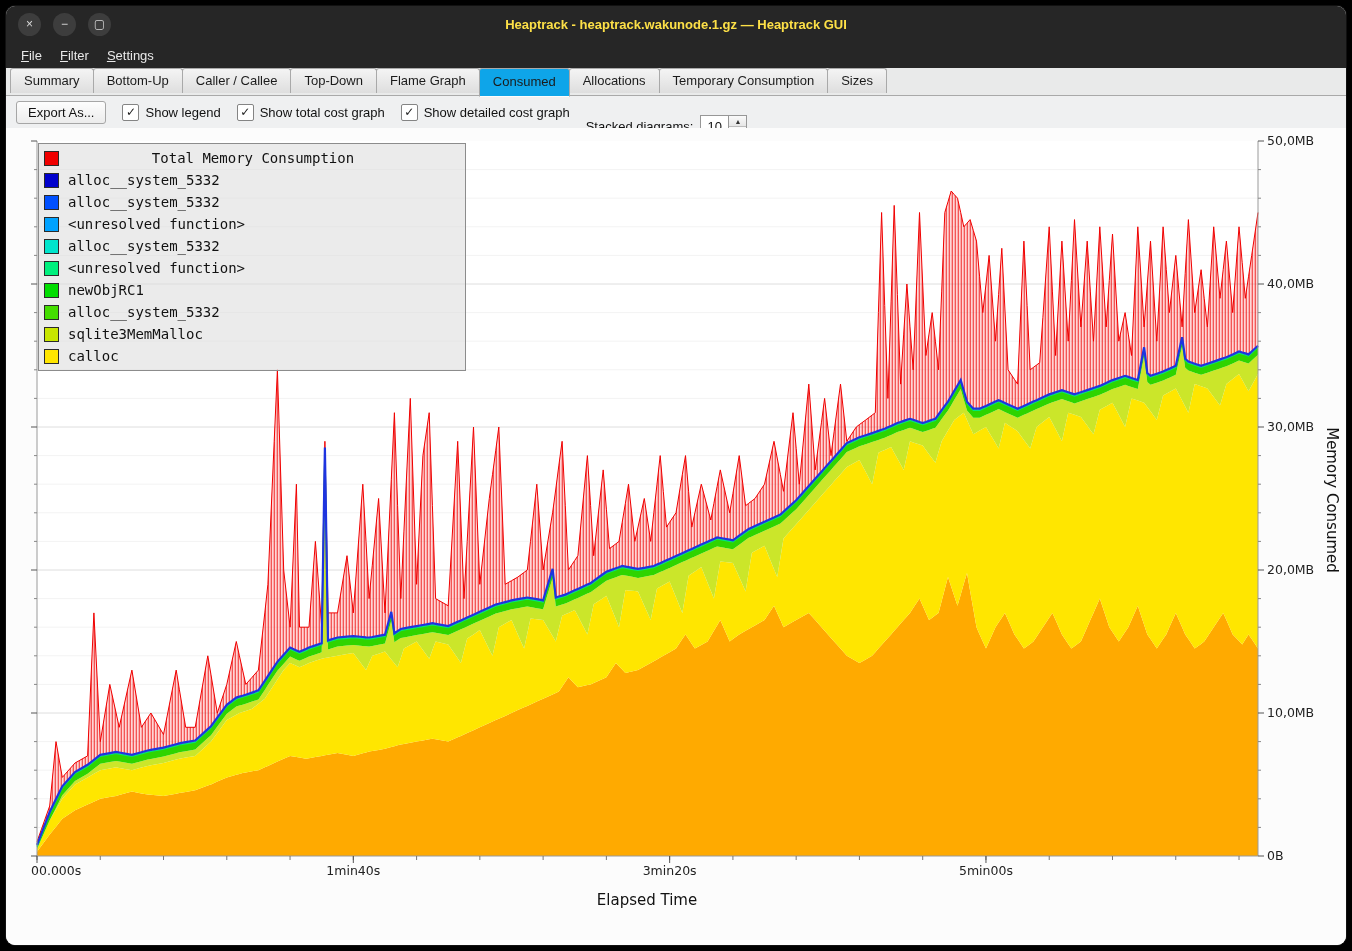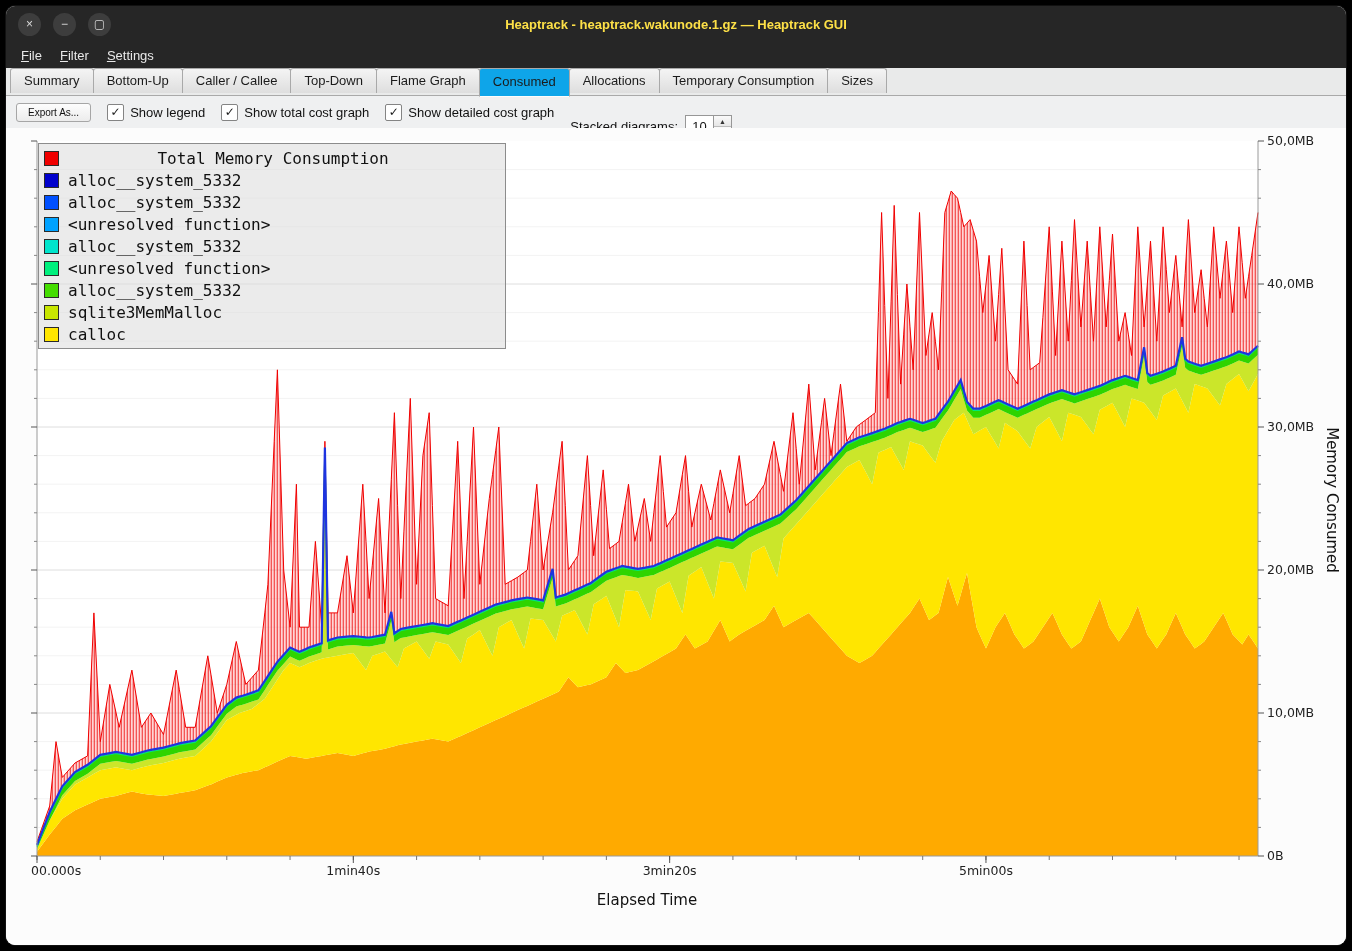--- a/index.html
+++ b/index.html
@@ -21,38 +21,38 @@
   .tabbar{height:28px;background:#e9eaea;display:flex;align-items:flex-start;padding-left:4px;
     border-bottom:1px solid #a9a9a9;box-sizing:border-box;}
   .tab{height:24px;line-height:24px;padding:0 13px;font-size:13px;color:#1b1b1b;
     background:linear-gradient(#f4f4f4,#dedede);border:1px solid #a9a9a9;border-bottom:none;
     border-radius:3px 3px 0 0;margin-right:-1px;white-space:nowrap;}
   .tab.active{background:#0ea5e9;height:27px;line-height:26px;position:relative;z-index:2;
     margin-bottom:-1px;border-bottom:1px solid #fcfcfc;}
   
   .toolbar{height:32px;background:#eff0f1;display:flex;align-items:center;gap:16px;padding:0 10px;}
   .btn{background:linear-gradient(#fdfdfd,#ececec);border:1px solid #a6a6a6;border-radius:3px;
-    padding:3px 11px;font-size:10px;font-family:inherit;color:#111;}
+    padding:3px 11px;font-size:13px;font-family:inherit;color:#111;}
   .cb{display:flex;align-items:center;gap:6px;font-size:13px;color:#111;}
   .cb .box{width:15px;height:15px;background:#fff;border:1px solid #848484;border-radius:2px;
     display:flex;align-items:center;justify-content:center;font-size:12px;font-weight:bold;color:#1a1a1a;}
   .spingroup{display:flex;align-items:center;gap:7px;font-size:13px;color:#111;margin-top:29px;}
   .spin{display:flex;height:23px;}
   .spin .val{width:27px;background:#fff;border:1px solid #979797;display:flex;align-items:center;
     justify-content:center;font-size:13px;}
   .spin .arrows{display:flex;flex-direction:column;border:1px solid #979797;border-left:none;width:17px;}
   .spin .arrows div{flex:1;display:flex;align-items:center;justify-content:center;font-size:7px;
     color:#333;background:linear-gradient(#fafafa,#e6e6e6);}
   .spin .arrows div:first-child{border-bottom:1px solid #bcbcbc;}
   
   .chart-wrap{position:relative;height:817px;background:#fcfcfc;}
   svg{display:block;font-family:"DejaVu Sans","Liberation Sans",sans-serif;}
-  #legend{position:absolute;left:32px;top:15px;width:468px;background:rgba(221,221,221,0.58);
+  #legend{position:absolute;left:32px;top:15px;width:428px;background:rgba(221,221,221,0.58);
     border:1px solid #8c8c8c;padding:3px 5px;box-sizing:border-box;
-    font-family:"DejaVu Sans Mono","Liberation Mono",monospace;font-size:16px;color:#111;}
+    font-family:"DejaVu Sans Mono","Liberation Mono",monospace;font-size:14px;color:#111;}
   .lg-row{display:flex;align-items:center;height:22px;gap:9px;}
   .lg-sw{width:15px;height:15px;border:1px solid #2a2a2a;flex:none;box-sizing:border-box;}
   .lg-title{flex:1;text-align:center;padding-right:22px;}
   .lg-label{white-space:pre;}
 </style>
 </head>
 <body>
 
 <div class="window">
 
@@ -269,20 +269,24 @@
         </div>
         <div class="lg-row">
           <span class="lg-sw" style="background: rgb(0, 229, 204);"></span>
           <span class="lg-label">alloc__system_5332</span>
         </div>
         <div class="lg-row">
           <span class="lg-sw" style="background: rgb(0, 240, 125);"></span>
           <span class="lg-label">&lt;unresolved function&gt;</span>
         </div>
         <div class="lg-row">
+          <span class="lg-sw" style="background: rgb(0, 221, 0);"></span>
+          <span class="lg-label">newObjRC1</span>
+        </div>
+        <div class="lg-row">
           <span class="lg-sw" style="background: rgb(68, 221, 0);"></span>
           <span class="lg-label">alloc__system_5332</span>
         </div>
         <div class="lg-row">
           <span class="lg-sw" style="background: rgb(200, 230, 0);"></span>
           <span class="lg-label">sqlite3MemMalloc</span>
         </div>
         <div class="lg-row">
           <span class="lg-sw" style="background: rgb(255, 230, 0);"></span>
           <span class="lg-label">calloc</span>

